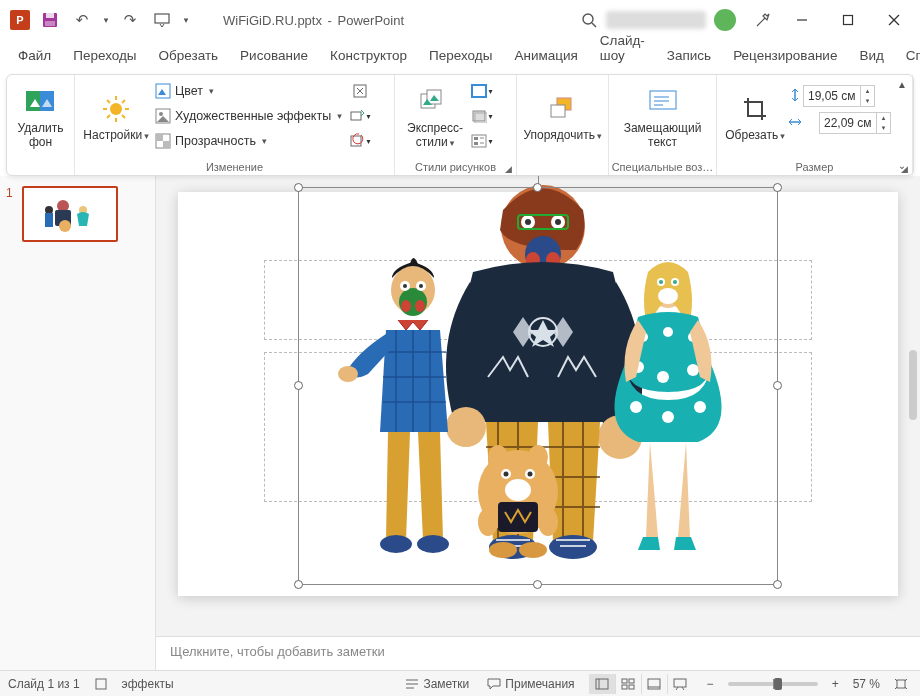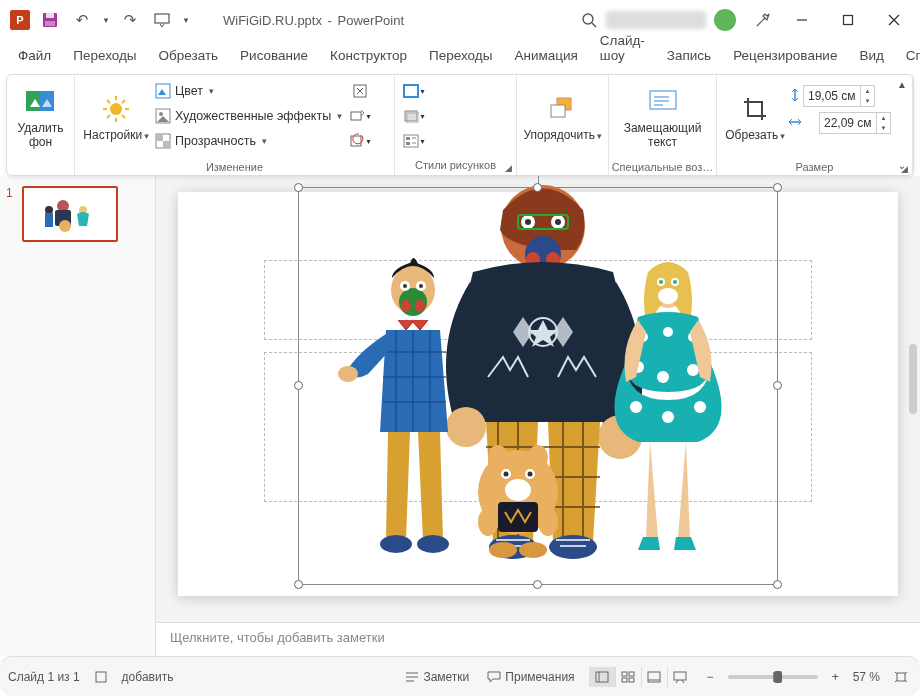--- a/index.html
+++ b/index.html
@@ -57,21 +57,21 @@
 .canvas-area { flex:1; display:flex; align-items:flex-start; justify-content:center; padding:16px 20px 8px; overflow:hidden; position:relative; }
 .slide { width:720px; height:404px; background:#fff; box-shadow:0 2px 12px rgba(0,0,0,.18); position:relative; }
 .sel-box { position:absolute; border:1px solid #888; }
 .handle { position:absolute; width:9px; height:9px; background:#fff; border:1px solid #666; border-radius:50%; }
 .rot-line { position:absolute; left:50%; top:-16px; width:1px; height:16px; background:#888; }
 .placeholder { position:absolute; border:1px dashed #bbb; }
 .slide-img { position:absolute; }
 .notes { height:34px; border-top:1px solid #ddd; background:#fff; padding:7px 14px; font-size:13px; color:#888; }
 
 
-.status { height:40px; border-top:1px solid #ddd; background:#f6f6f6; display:flex; align-items:center; padding:0 8px; font-size:12px; color:#555; gap:10px;border-radius:12px; }
+.status { height:26px; border-top:1px solid #ddd; background:#f6f6f6; display:flex; align-items:center; padding:0 8px; font-size:12px; color:#555; gap:10px; }
 .status .sep { flex:1; }
 .st-btn { display:flex; align-items:center; gap:4px; padding:2px 4px; }
 .view-btns { display:flex; border:0px solid #ccc; }
 .view-btn { width:26px; height:20px; display:flex; align-items:center; justify-content:center; border-left:1px solid #ddd; }
 .view-btn:first-child { border-left:none; }
 .view-btn.active { background:#e0e0e0; }
 .zoom-slider { width:90px; height:4px; background:#ccc; position:relative; border-radius:2px; }
 .zoom-slider .knob { position:absolute; width:8px; height:12px; background:#666; top:-4px; left:52%; border-radius:2px; }
 .zoom-slider .mid { position:absolute; left:50%; top:-3px; width:1px; height:10px; background:#888; }
 
@@ -254,20 +254,31 @@
             </div>
       </div>
     </div>
     <div class="rg-label">
           <span>Изменение</span>
         </div>
   </div>
 
   <div class="rgroup" style="width:122px;">
     <div class="rg-body">
+      <div class="bigbtn" style="width:68px;">
+        <div class="ic">
+              <svg width="30" height="26">
+                <rect x="1" y="5" width="14" height="14" fill="#fff" stroke="#888"></rect>
+                <rect x="7" y="1" width="14" height="14" fill="#fff" stroke="#888"></rect>
+                <path d="M3 16 L7 10 L12 16 Z" fill="#3a8"></path>
+                <path d="M10 12 L14 6 L19 12 Z" fill="#3a8"></path>
+              </svg>
+            </div>
+        <span class="drop">Экспресс-стили</span>
+      </div>
       <div class="stackcol">
         <div class="iconbtn">
               <svg width="16" height="14">
                 <rect x="1" y="1" width="14" height="12" fill="none" stroke="#3a8bd8" stroke-width="2"></rect>
               </svg>
               <span style="font-size:8px;margin-left:1px;">▾</span>
             </div>
         <div class="iconbtn">
               <svg width="16" height="14">
                 <rect x="2" y="2" width="12" height="10" fill="#ddd" stroke="#888"></rect>
@@ -538,21 +549,21 @@
   </div>
 </div>
 
 <div class="status">
   <span>Слайд 1 из 1</span>
   <span class="st-btn">
       <svg width="14" height="14">
         <rect x="2" y="2" width="10" height="10" fill="none" stroke="#666"></rect>
       </svg>
     </span>
-  <span>добавить</span>
+  <span>эффекты</span>
   <span class="sep"></span>
   <span class="st-btn">
       <svg width="14" height="12">
         <line x1="1" y1="2" x2="13" y2="2" stroke="#666"></line>
         <line x1="1" y1="6" x2="13" y2="6" stroke="#666"></line>
         <line x1="1" y1="10" x2="9" y2="10" stroke="#666"></line>
       </svg>
       <span>Заметки</span>
     </span>
   <span class="st-btn">

